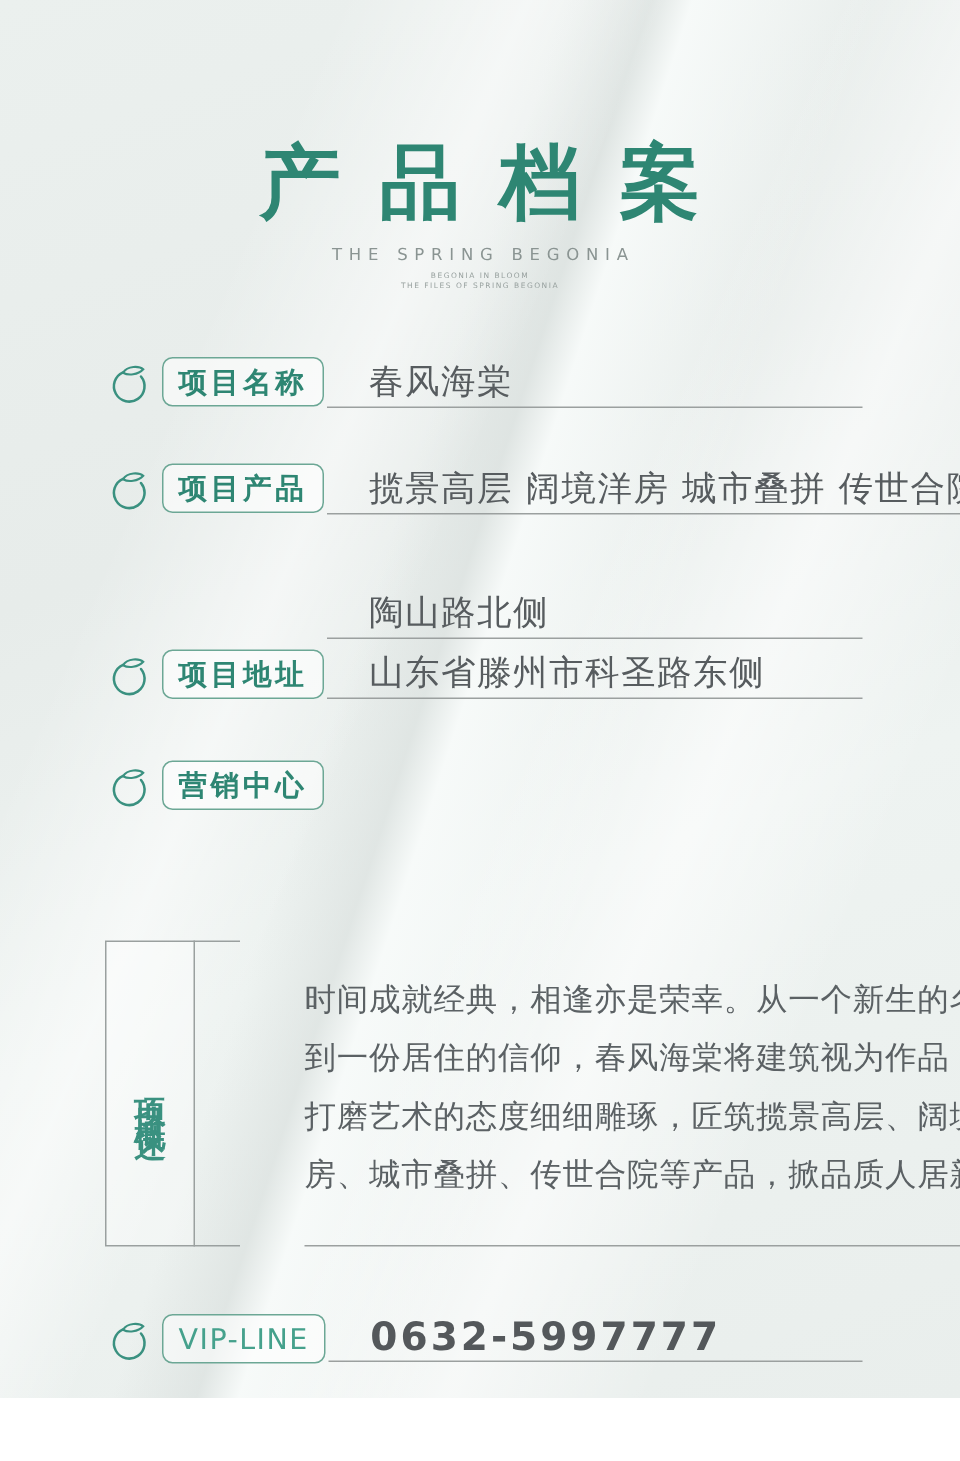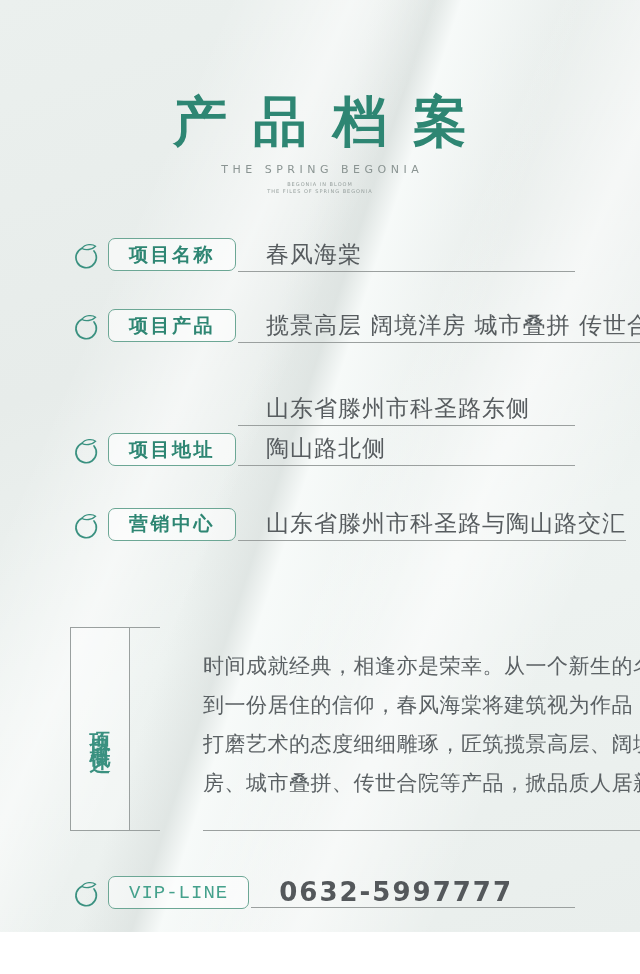--- a/index.html
+++ b/index.html
@@ -40,22 +40,22 @@
   .row-1 { top:238px; } .row-2 { top:309px; } .row-3 { top:392px;align-items:flex-end; }
   .row-4 { top:507px;align-items:center; } .row-vip { top:876px; }
 
   .leaf-icon { width:30px; height:30px; flex:0 0 30px; margin-top:3px; }
 
   .label-box {
     flex:0 0 auto; margin-left:8px; min-width:102px; height:33px;
     border:1.5px solid #6ca795; border-radius:7px;
     background:rgba(255,255,255,.55);
     display:flex; align-items:center; justify-content:center;
-    padding:0 20px;
-    font-size:19px; font-weight:bold; color:#2e8673; letter-spacing:2.5px;font-family:Liberation Mono, monospace;
+    padding:0 10px;
+    font-size:19px; font-weight:bold; color:#2e8673; letter-spacing:2.5px;
   }
   .label-box.vip { font-weight:normal; color:#45a18c; letter-spacing:1px; font-size:19px; }
 
   .row-values { flex:1 1 auto; margin-left:2px; }
   .value-line {
     height:34px; display:flex; align-items:center;
     padding-left:28px; border-bottom:1px solid #9ba09f;
     font-size:23px; color:#575c5f; letter-spacing:1px;
     white-space:nowrap;
   }
@@ -121,33 +121,32 @@
       </div>
     </div>
 
     <div class="row row-3">
       <svg class="leaf-icon" viewBox="0 0 30 30">
         <path d="M24 10 A 10.2 10.2 0 1 1 12 7.2" fill="none" stroke="#3a9180" stroke-width="1.7" stroke-linecap="round"></path>
         <path d="M12 7.5 C 15 2.5 23 3 25.5 5.2 C 22 9 15.5 9.5 12 7.5 Z" fill="none" stroke="#3a9180" stroke-width="1.4"></path>
       </svg>
       <div class="label-box">项目地址</div>
       <div class="row-values">
+        <div class="value-line">陶山路北侧</div>
         <div class="value-line">山东省滕州市科圣路东侧</div>
-        <div class="value-line">陶山路北侧</div>
       </div>
     </div>
 
     <div class="row row-4">
       <svg class="leaf-icon" viewBox="0 0 30 30">
         <path d="M24 10 A 10.2 10.2 0 1 1 12 7.2" fill="none" stroke="#3a9180" stroke-width="1.7" stroke-linecap="round"></path>
         <path d="M12 7.5 C 15 2.5 23 3 25.5 5.2 C 22 9 15.5 9.5 12 7.5 Z" fill="none" stroke="#3a9180" stroke-width="1.4"></path>
       </svg>
       <div class="label-box">营销中心</div>
       <div class="row-values">
-        <div class="value-line">山东省滕州市科圣路与陶山路交汇</div>
       </div>
     </div>
 
     <div class="row row-vip">
       <svg class="leaf-icon" viewBox="0 0 30 30">
         <path d="M24 10 A 10.2 10.2 0 1 1 12 7.2" fill="none" stroke="#3a9180" stroke-width="1.7" stroke-linecap="round"></path>
         <path d="M12 7.5 C 15 2.5 23 3 25.5 5.2 C 22 9 15.5 9.5 12 7.5 Z" fill="none" stroke="#3a9180" stroke-width="1.4"></path>
       </svg>
       <div class="label-box vip">VIP-LINE</div>
       <div class="row-values">

